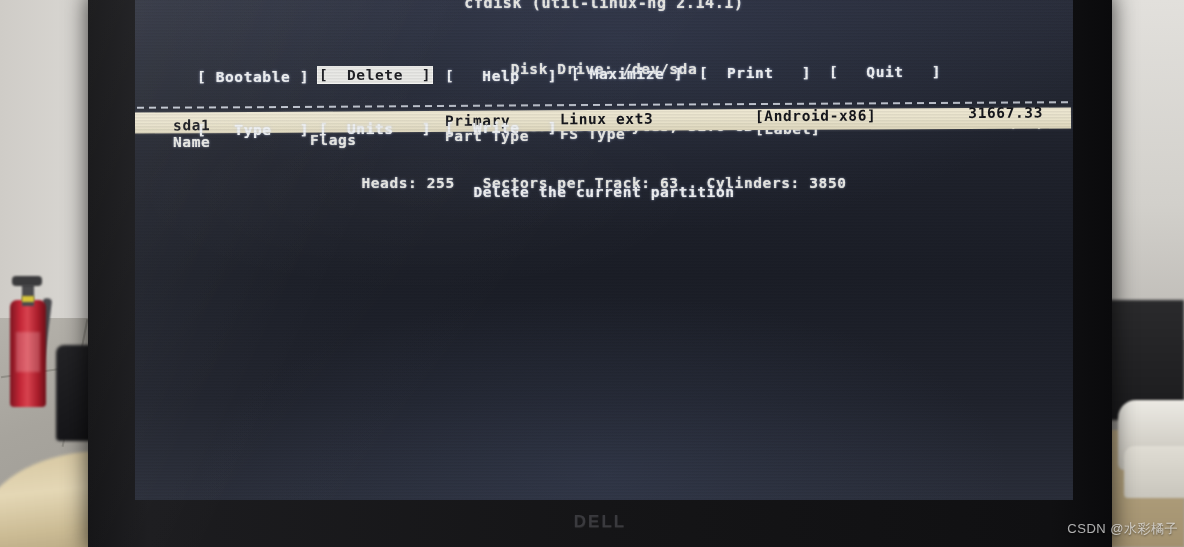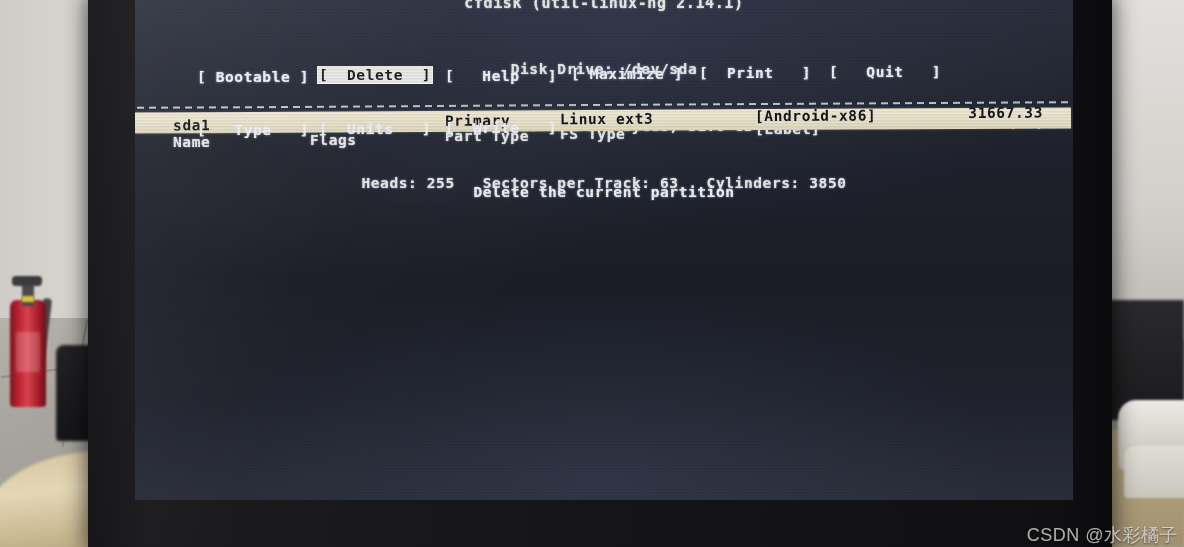--- a/index.html
+++ b/index.html
@@ -237,23 +237,23 @@
 
   #help-line{
     position:absolute; left:0; right:0; bottom:8px; text-align:center;
     font-weight:700; font-size:14.5px; letter-spacing:.6px;
     color:#f0f1f3;
     text-shadow:0 0 3px rgba(200,215,255,.5), 0 0 1px rgba(255,255,255,.65);
   }
 
   
   #watermark{
-    position:absolute; right:6px; bottom:0;
+    position:absolute; right:6px; bottom:9px;
     font-family:"Liberation Sans", sans-serif;
-    font-size:18px; color:rgba(240,240,240,.72);
+    font-size:13px; color:rgba(240,240,240,.72);
     letter-spacing:.5px;
     text-shadow:0 1px 2px rgba(0,0,0,.5);
     pointer-events:none;
   }
 </style>
 </head>
 <body>
 
 <div id="photo-scene">
   <div id="wall-corner"></div>
@@ -336,15 +336,16 @@
 
       <div id="help-line">Delete the current partition</div>
 
     </div>
 
     <div id="scanlines"></div>
     <div id="screen-glare"></div>
   </div>
 
   <div id="monitor-bezel-sheen"></div>
+  <div id="dell-logo">DELL</div>
 </div>
 
 <div id="watermark">CSDN @水彩橘子</div>
 
 </body></html>

